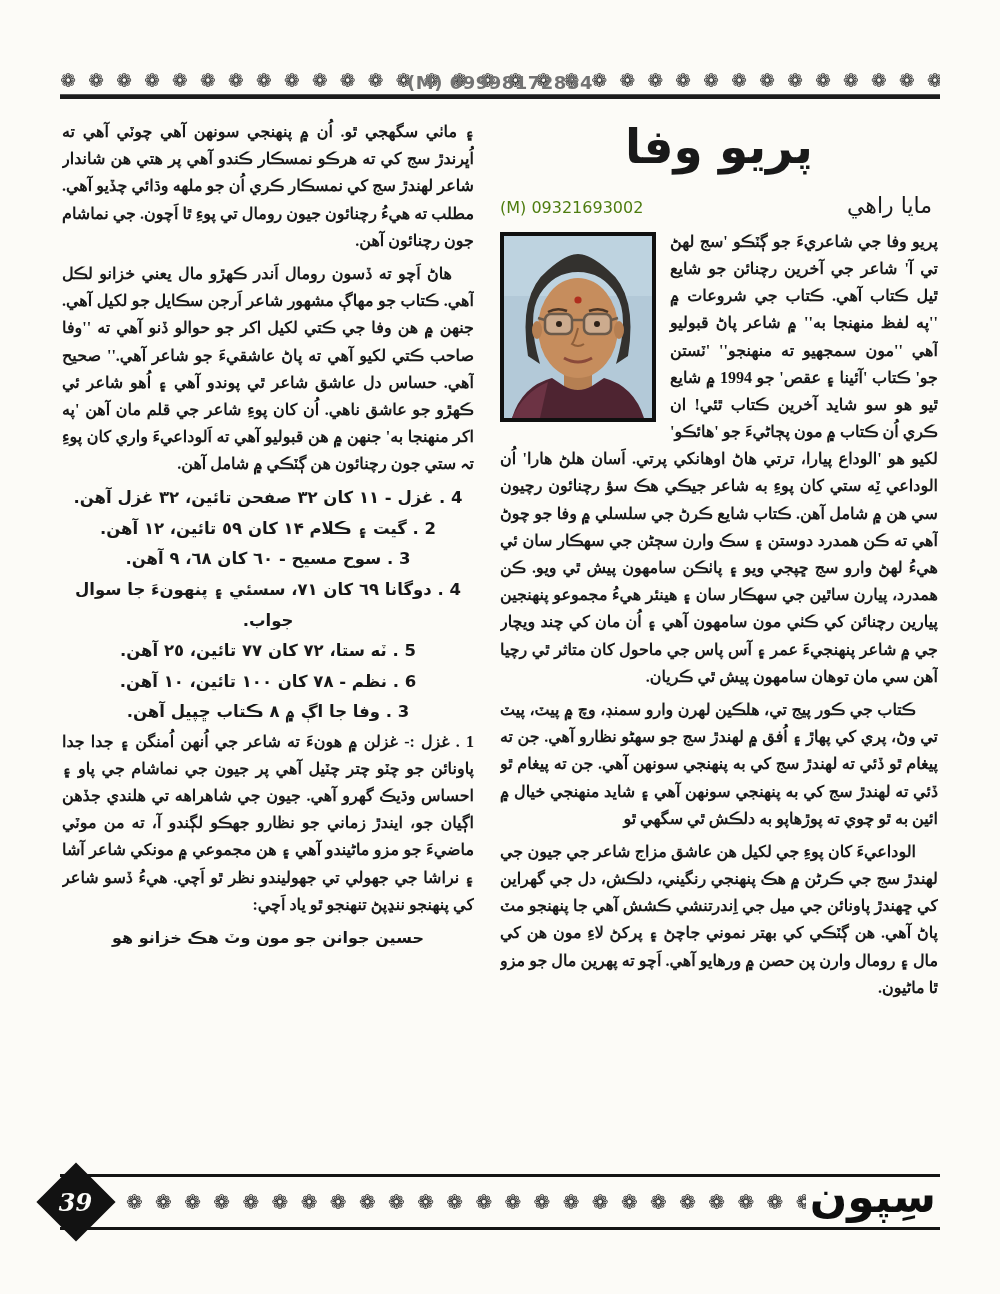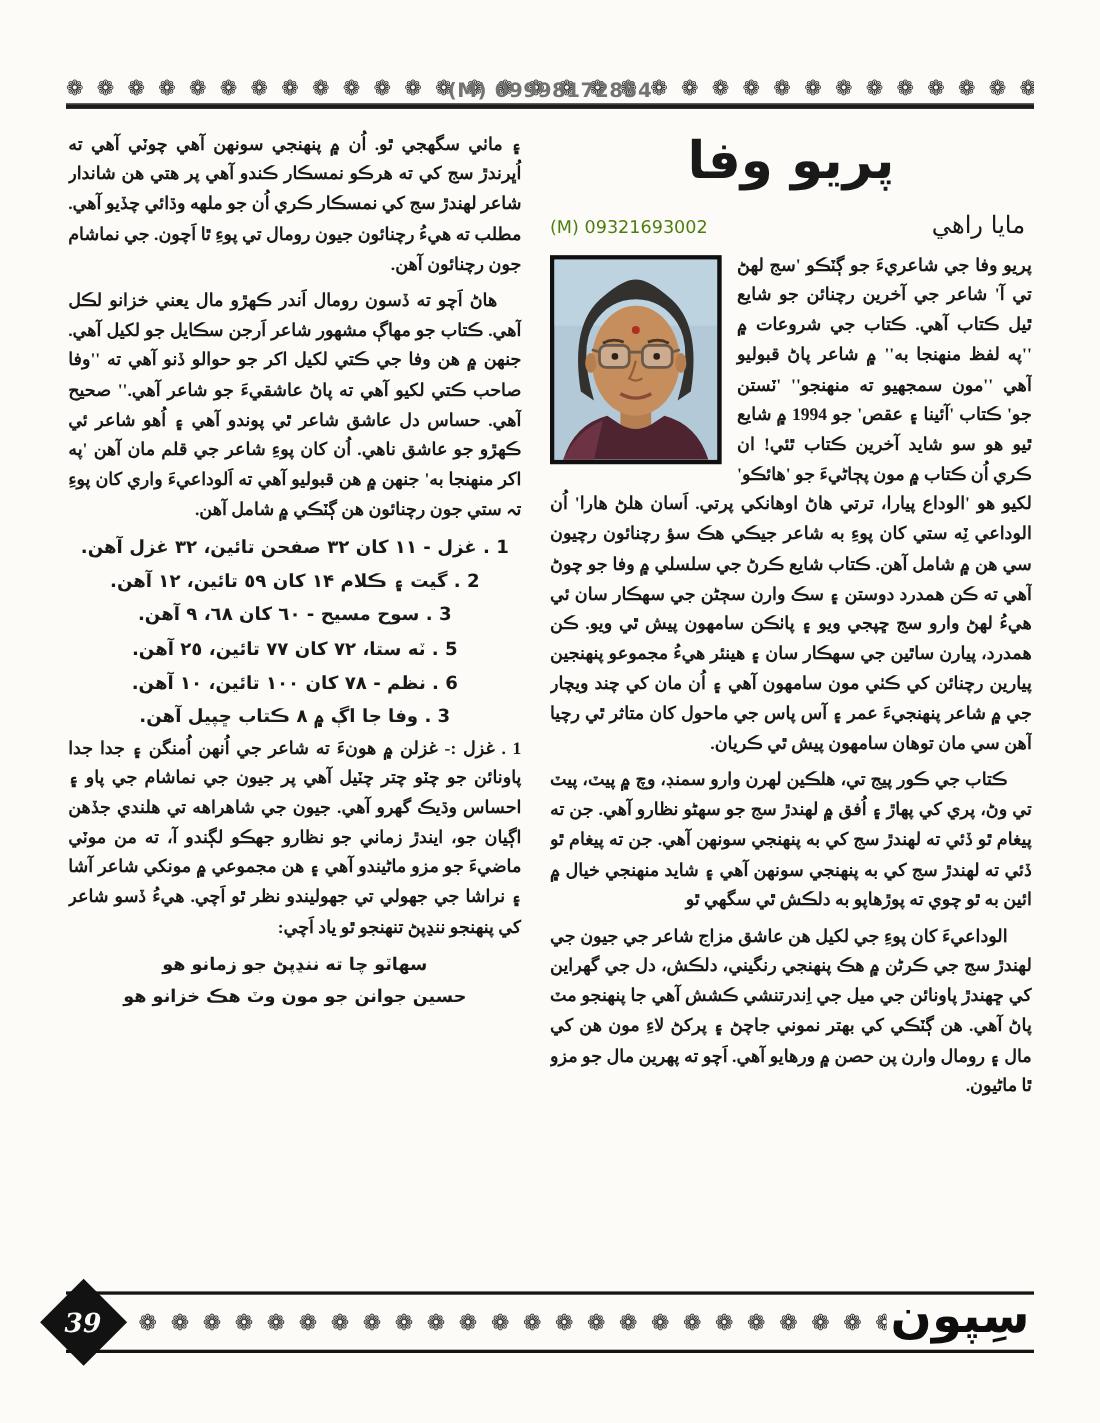--- a/index.html
+++ b/index.html
@@ -141,30 +141,30 @@
 
       <p class="body noindent">پريو وفا جي شاعريءَ جو ڳٽڪو 'سج لهڻ تي آ' شاعر جي آخرين رچنائن جو شايع ٿيل ڪتاب آهي. ڪتاب جي شروعات ۾ ''په لفظ منهنجا به'' ۾ شاعر پاڻ قبوليو آهي ''مون سمجهيو ته منهنجو'' 'ٽستن جو' ڪتاب 'آئينا ۽ عقص' جو 1994 ۾ شايع ٿيو هو سو شايد آخرين ڪتاب ٿئي! ان ڪري اُن ڪتاب ۾ مون پڄاڻيءَ جو 'هائڪو' لکيو هو 'الوداع پيارا، ترتي هاڻ اوهانکي پرتي. اَسان هلڻ هارا' اُن الوداعي ٽِه ستي کان پوءِ به شاعر جيڪي هڪ سؤ رچنائون رچيون سي هن ۾ شامل آهن. ڪتاب شايع ڪرڻ جي سلسلي ۾ وفا جو چوڻ آهي ته ڪن همدرد دوستن ۽ سڪ وارن سڄڻن جي سهڪار سان ئي هيءُ لهڻ وارو سج ڇپجي ويو ۽ پاٺڪن سامهون پيش ٿي ويو. ڪن همدرد، پيارن ساٿين جي سهڪار سان ۽ هينئر هيءُ مجموعو پنهنجين پيارين رچنائن کي ڪٺي مون سامهون آهي ۽ اُن مان کي چند ويچار جي ۾ شاعر پنهنجيءَ عمر ۽ آس پاس جي ماحول کان متاثر ٿي رچيا آهن سي مان توهان سامهون پيش ٿي ڪريان.</p>
       <p class="body">ڪتاب جي ڪور پيج تي، هلڪين لهرن وارو سمنڊ، وچ ۾ پيٽ، پيٽ تي وڻ، پري کي پهاڙ ۽ اُفق ۾ لهندڙ سج جو سهڻو نظارو آهي. جن ته پيغام ٿو ڏئي ته لهندڙ سج کي به پنهنجي سونهن آهي. جن ته پيغام ٿو ڏئي ته لهندڙ سج کي به پنهنجي سونهن آهي ۽ شايد منهنجي خيال ۾ ائين به ٿو چوي ته پوڙهاپو به دلڪش ٿي سگهي ٿو</p>
       <p class="body">الوداعيءَ کان پوءِ جي لکيل هن عاشق مزاج شاعر جي جيون جي لهندڙ سج جي ڪرڻن ۾ هڪ پنهنجي رنگيني، دلڪش، دل جي گهراين کي ڇهندڙ پاونائن جي ميل جي اِندرتنشي ڪشش آهي جا پنهنجو مٽ پاڻ آهي. هن ڳٽڪي کي بهتر نموني جاچڻ ۽ پرکڻ لاءِ مون هن کي مال ۽ رومال وارن پن حصن ۾ ورهايو آهي. اَچو ته پهرين مال جو مزو ٿا ماڻيون.</p>
     </div>
 
     <div class="col col-left">
       <p class="body noindent">۽ ماٺي سگهجي ٿو. اُن ۾ پنهنجي سونهن آهي چوٽي آهي ته اُڀرندڙ سج کي ته هرڪو نمسڪار ڪندو آهي پر هتي هن شاندار شاعر لهندڙ سج کي نمسڪار ڪري اُن جو ملهه وڌائي چڏيو آهي. مطلب ته هيءُ رچنائون جيون رومال تي پوءِ ٿا اَچون. جي نماشام جون رچنائون آهن.</p>
       <p class="body">هاڻ اَچو ته ڏسون رومال اَندر ڪهڙو مال يعني خزانو لڪل آهي. ڪتاب جو مهاڳ مشهور شاعر اَرجن سڪايل جو لکيل آهي. جنهن ۾ هن وفا جي ڪتي لکيل اکر جو حوالو ڏنو آهي ته ''وفا صاحب ڪتي لکيو آهي ته پاڻ عاشقيءَ جو شاعر آهي.'' صحيح آهي. حساس دل عاشق شاعر ٿي پوندو آهي ۽ اُهو شاعر ئي ڪهڙو جو عاشق ناهي. اُن کان پوءِ شاعر جي قلم مان آهن 'په اکر منهنجا به' جنهن ۾ هن قبوليو آهي ته اَلوداعيءَ واري کان پوءِ تہ ستي جون رچنائون هن ڳٽڪي ۾ شامل آهن.</p>
 
-      <div class="list-line">1 . غزل - ١١ کان ٣٢ صفحن تائين، ٣٢ غزل آهن.</div>
+      <div class="list-line">4 . غزل - ١١ کان ٣٢ صفحن تائين، ٣٢ غزل آهن.</div>
       <div class="list-line">2 . گيت ۽ ڪلام ١۴ کان ٥٩ تائين، ١٢ آهن.</div>
       <div class="list-line">3 . سوح مسيح - ٦٠ کان ٦٨، ٩ آهن.</div>
+      <div class="list-line">4 . دوگانا ٦٩ کان ٧١، سسئي ۽ پنهونءَ جا سوال جواب.</div>
       <div class="list-line">5 . ٽه ستا، ٧٢ کان ٧٧ تائين، ٢٥ آهن.</div>
       <div class="list-line">6 . نظم - ٧٨ کان ١٠٠ تائين، ١٠ آهن.</div>
       <div class="list-line">3 . وفا جا اڳ ۾ ٨ ڪتاب ڇپيل آهن.</div>
 
       <p class="body noindent"><span class="ghazal-lead">1 . غزل :-</span><span> غزلن ۾ هونءَ ته شاعر جي اُنهن اُمنگن ۽ جدا جدا پاونائن جو چٽو چتر چٽيل آهي پر جيون جي نماشام جي پاو ۽ احساس وڌيڪ گهرو آهي. جيون جي شاهراهه تي هلندي جڏهن اڳيان جو، ايندڙ زماني جو نظارو جهڪو لڳندو آ، ته من موٽي ماضيءَ جو مزو ماڻيندو آهي ۽ هن مجموعي ۾ مونکي شاعر آشا ۽ نراشا جي جهولي تي جهوليندو نظر ٿو اَچي. هيءُ ڏسو شاعر کي پنهنجو ننڍپڻ تنهنجو ٿو ياد اَچي:</span></p>
 
-      <div class="verse">سهاٽو چا ته ننڍپڻ جو زمانو هو</div>
       <div class="verse">حسين جوانن جو مون وٽ هڪ خزانو هو</div>
 
     </div>
   </div>
 
   <div class="footer">
     <div class="page-diamond">
       <span>39</span>
     </div>
     <div class="flower-row">❁ ❁ ❁ ❁ ❁ ❁ ❁ ❁ ❁ ❁ ❁ ❁ ❁ ❁ ❁ ❁ ❁ ❁ ❁ ❁ ❁ ❁ ❁ ❁ ❁ ❁ ❁ ❁ ❁ ❁</div>

